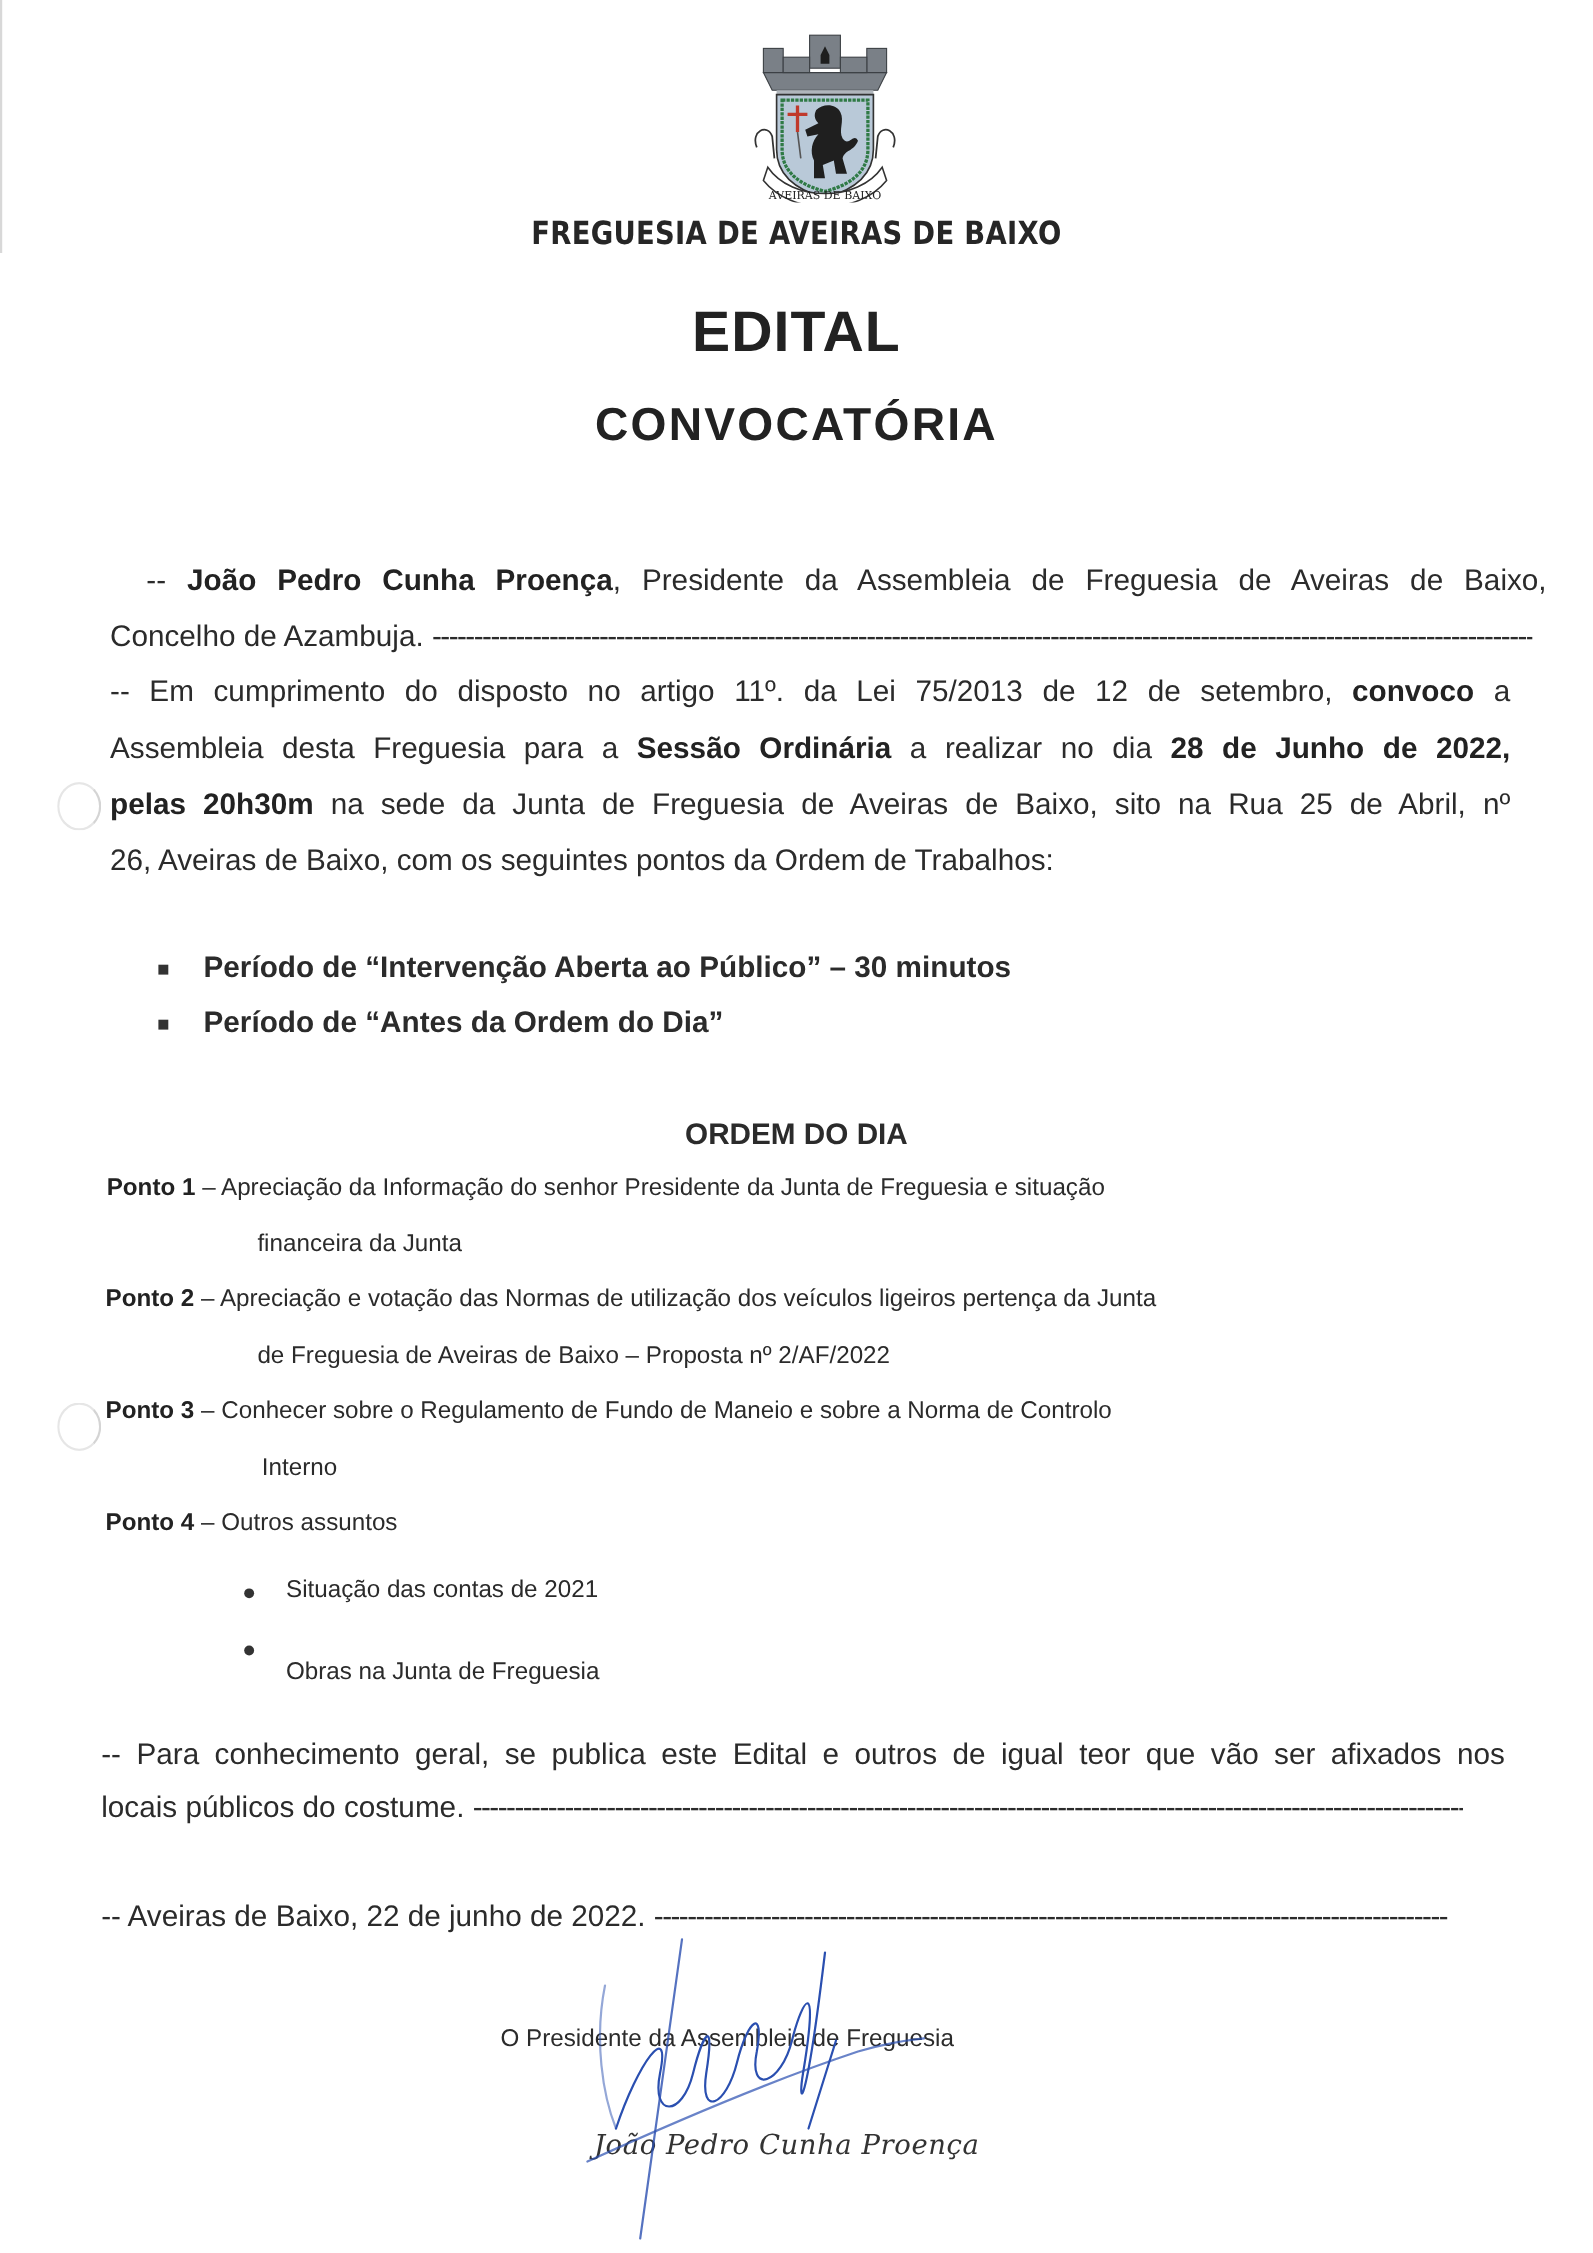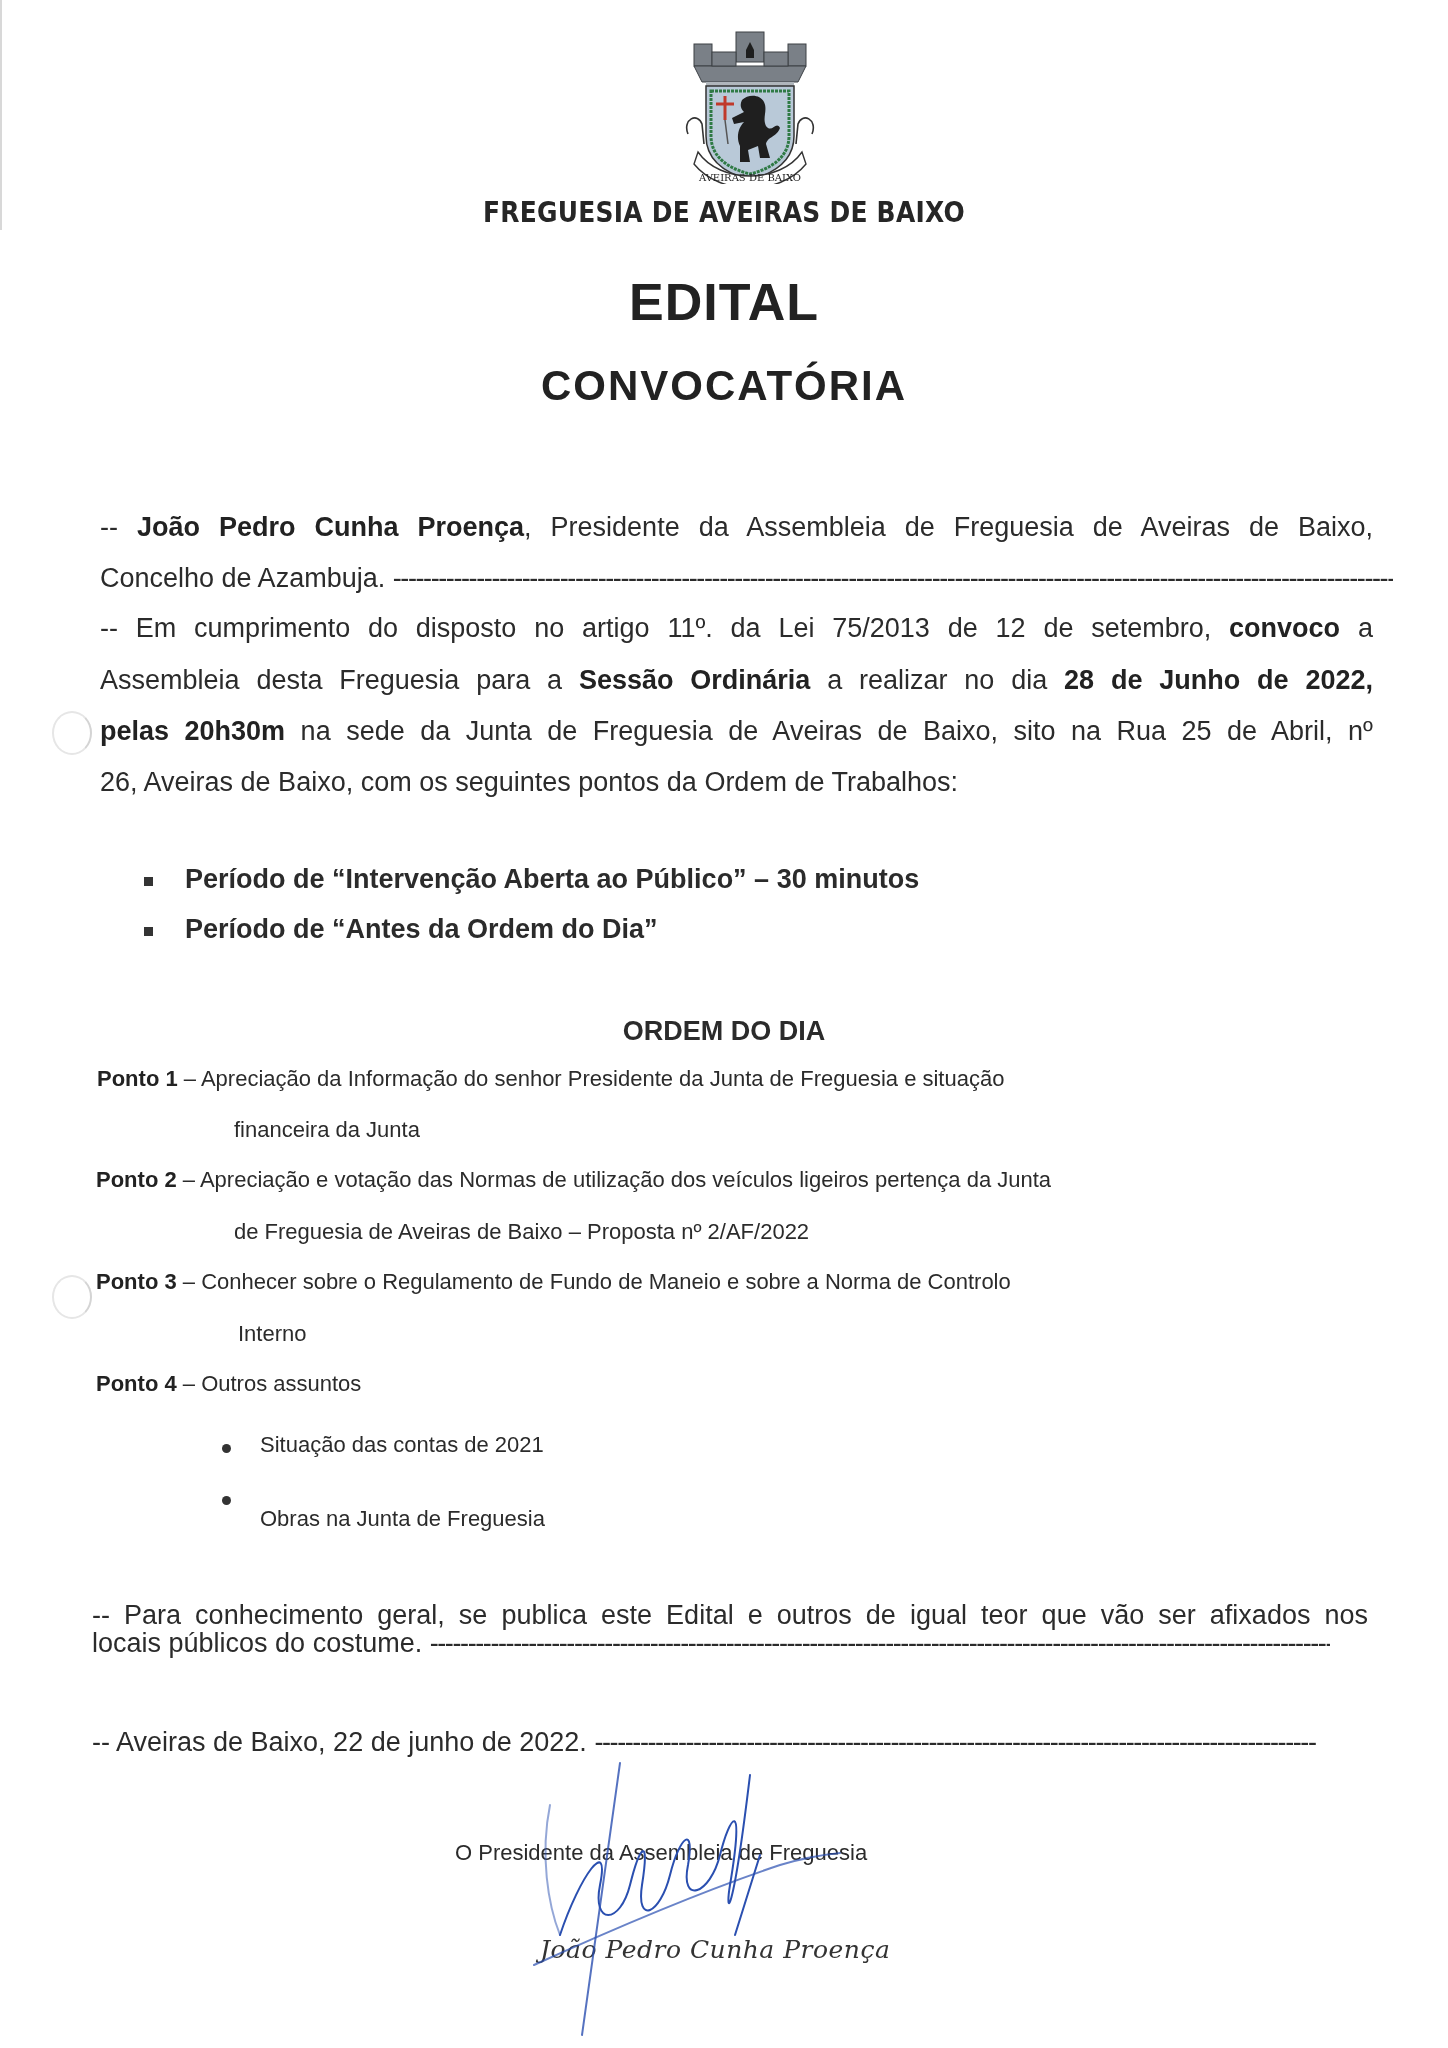--- a/index.html
+++ b/index.html
@@ -60,21 +60,21 @@
 
     <path d="M18 128 C 40 160, 100 160, 122 128 L 126 140 C 100 172, 40 172, 14 140 Z" fill="#ffffff" stroke="#333" stroke-width="1.4"></path>
     <text x="70" y="157" text-anchor="middle" font-family="DejaVu Serif, serif" font-size="10" fill="#222">AVEIRAS DE BAIXO</text>
   </svg>
 </div>
 
 <div class="abs org">FREGUESIA DE AVEIRAS DE BAIXO</div>
 <div class="abs title t1">EDITAL</div>
 <div class="abs title t2">CONVOCATÓRIA</div>
 
-<div class="abs line just" style="top:511px;">
+<div class="abs line just" style="top:511px;margin-left:33px;">
   <span>-- </span><b>João Pedro Cunha Proença</b><span>, Presidente da Assembleia de Freguesia de Aveiras de Baixo,</span>
 </div>
 <div class="abs line" style="top:562px;">
   <span>Concelho de Azambuja.</span>
   <span class="dash" style="width:1000px;">--------------------------------------------------------------------------------------------------------------------------------------------</span>
 </div>
 
 <div class="abs line just" style="top:612px;">
   <span>-- Em cumprimento do disposto no artigo 11º. da Lei 75/2013 de 12 de setembro,</span>
   <b>convoco</b>
@@ -115,21 +115,21 @@
 <div class="abs pt" style="left:238px;top:1321px;">Interno</div>
 
 <div class="abs pt" style="left:96px;top:1371px;">
   <b>Ponto 4</b><span> – </span><span>Outros assuntos</span>
 </div>
 <div class="abs rb" style="left:222px;top:1444px;"></div>
 <div class="abs pt" style="left:260px;top:1432px;">Situação das contas de 2021</div>
 <div class="abs rb" style="left:222px;top:1496px;"></div>
 <div class="abs pt" style="left:260px;top:1506px;">Obras na Junta de Freguesia</div>
 
-<div class="abs line just" style="left:92px;width:1276px;top:1579px;margin-top:20px;">-- Para conhecimento geral, se publica este Edital e outros de igual teor que vão ser afixados nos</div>
+<div class="abs line just" style="left:92px;width:1276px;top:1579px;">-- Para conhecimento geral, se publica este Edital e outros de igual teor que vão ser afixados nos</div>
 <div class="abs line" style="left:92px;width:1276px;top:1627px;">
   <span>locais públicos do costume.</span>
   <span class="dash" style="width:900px;">----------------------------------------------------------------------------------------------------------------------------------</span>
 </div>
 
 <div class="abs line" style="left:92px;width:1276px;top:1726px;">
   <span>-- Aveiras de Baixo, 22 de junho de 2022.</span>
   <span class="dash" style="width:722px;">--------------------------------------------------------------------------------------------------------------------</span>
 </div>
 

